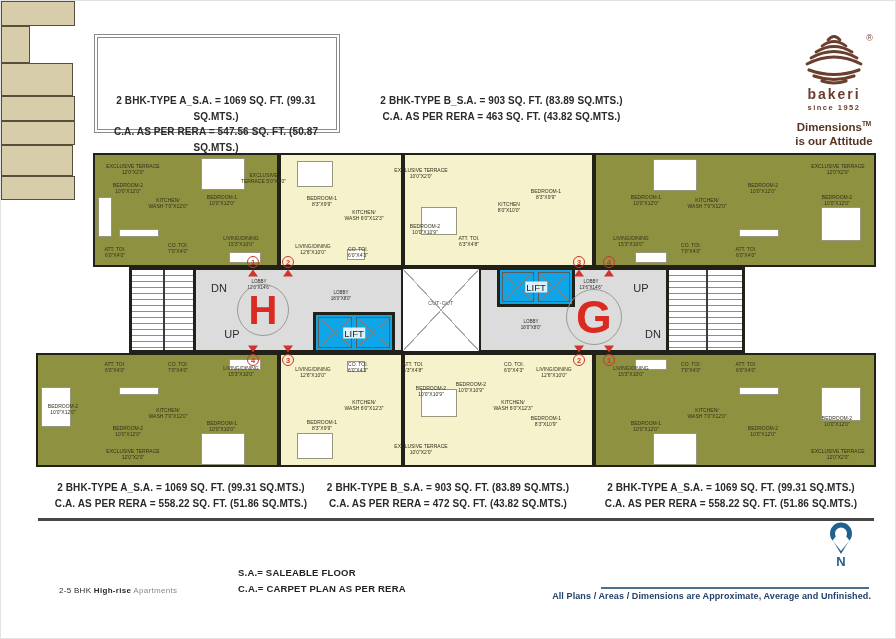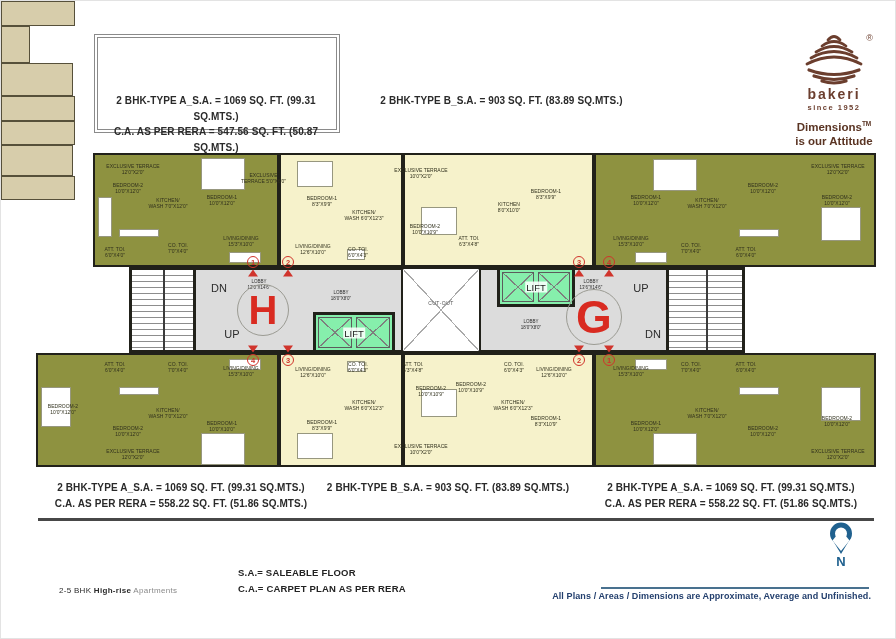--- a/index.html
+++ b/index.html
@@ -22,21 +22,21 @@
   .apt-cream{background:#f6f2cb;border:2px solid #21211a;}
   .lobby{background:#dcdcdc;border-top:3px solid #21211a;border-bottom:3px solid #21211a;}
   .stair{background:#ffffff;border:3px solid #21211a;box-sizing:border-box;
          background-image:repeating-linear-gradient(180deg,#ffffff 0,#ffffff 5px,#8d8d8d 5px,#8d8d8d 6px);}
   .stair-mid{position:absolute;left:50%;top:0;bottom:0;width:2px;background:#3c3c3c;}
   .terrace{background:#d7cdab;border:1.5px solid #56503a;box-sizing:border-box;}
   .cutout{position:absolute;background:#ffffff;border:2.5px solid #21211a;box-sizing:border-box;
     background-image:
       linear-gradient(to top right,transparent calc(50% - .6px),#a9a9a9 calc(50% - .6px),#a9a9a9 calc(50% + .6px),transparent calc(50% + .6px)),
       linear-gradient(to bottom right,transparent calc(50% - .6px),#a9a9a9 calc(50% - .6px),#a9a9a9 calc(50% + .6px),transparent calc(50% + .6px));}
-  .lift{position:absolute;background:#86efac;border:3px solid #21211a;box-sizing:border-box;display:flex;}
+  .lift{position:absolute;background:#0ea5e9;border:3px solid #21211a;box-sizing:border-box;display:flex;}
   .lift-box{flex:1;margin:2px;border:1px solid #5c5c5c;box-sizing:border-box;background-image:
       linear-gradient(to top right,transparent calc(50% - .6px),#7e7e7e calc(50% - .6px),#7e7e7e calc(50% + .6px),transparent calc(50% + .6px)),
       linear-gradient(to bottom right,transparent calc(50% - .6px),#7e7e7e calc(50% - .6px),#7e7e7e calc(50% + .6px),transparent calc(50% + .6px));}
   .lift-label{position:absolute;left:50%;top:50%;transform:translate(-50%,-50%);font-size:9.5px;color:#222;background:rgba(255,255,255,.85);padding:0 1px;}
   .furn{position:absolute;background:#fff;border:1px solid #97977f;box-sizing:border-box;}
   .room-label{position:absolute;transform:translate(-50%,-50%);text-align:center;font-size:5px;line-height:1.25;color:#31311d;white-space:nowrap;}
   .ptext{position:absolute;transform:translate(-50%,-50%);text-align:center;color:#2c2c2c;white-space:pre-line;line-height:1.3;}
   .big-circle{position:absolute;transform:translate(-50%,-50%);border:1.5px solid #9b9b93;border-radius:50%;
               display:flex;align-items:center;justify-content:center;color:#d92b21;font-weight:bold;}
   .marker{position:absolute;transform:translate(-50%,-50%);width:12px;height:12px;border:1.3px solid #d0342c;border-radius:50%;
@@ -61,20 +61,21 @@
 
 <div id="page">
 
   <div id="callout-box"></div>
   <div class="note" style="left:98px;top:92px;width:234px;">
     <div>2 BHK-TYPE A_S.A. = 1069 SQ. FT. (99.31 SQ.MTS.)</div>
     <div>C.A. AS PER RERA = 547.56 SQ. FT. (50.87 SQ.MTS.)</div>
   </div>
   <div class="note" style="left:358px;top:92px;width:285px;">
     <div>2 BHK-TYPE B_S.A. = 903 SQ. FT. (83.89 SQ.MTS.)</div>
+    <div>C.A. AS PER RERA = 463 SQ. FT. (43.82 SQ.MTS.)</div>
   </div>
 
   <div id="brand">
     <span class="reg">®</span>
     <svg width="66" height="54" viewBox="0 0 66 54" style="display:block;margin:0 auto;">
       <g stroke="#6b3e2e" fill="none" stroke-width="2.8" stroke-linecap="round">
         <path d="M27 9 Q33 2 39 9"></path>
         <path d="M21 15 Q33 6 45 15"></path>
         <path d="M15 21 Q33 10 51 21"></path>
         <path d="M10 27 Q33 14 56 27"></path>
@@ -396,20 +397,21 @@
       <div class="big-circle" style="left: 262px; top: 309px; width: 50px; height: 50px; font-size: 40px;">H</div>
       <div class="big-circle" style="left: 593px; top: 316px; width: 54px; height: 54px; font-size: 46px;">G</div>
     </div>
 
   <div class="note" style="left:44px;top:479px;width:272px;">
     <div>2 BHK-TYPE A_S.A. = 1069 SQ. FT. (99.31 SQ.MTS.)</div>
     <div>C.A. AS PER RERA = 558.22 SQ. FT. (51.86 SQ.MTS.)</div>
   </div>
   <div class="note" style="left:322px;top:479px;width:250px;">
     <div>2 BHK-TYPE B_S.A. = 903 SQ. FT. (83.89 SQ.MTS.)</div>
+    <div>C.A. AS PER RERA = 472 SQ. FT. (43.82 SQ.MTS.)</div>
   </div>
   <div class="note" style="left:590px;top:479px;width:280px;">
     <div>2 BHK-TYPE A_S.A. = 1069 SQ. FT. (99.31 SQ.MTS.)</div>
     <div>C.A. AS PER RERA = 558.22 SQ. FT. (51.86 SQ.MTS.)</div>
   </div>
 
   <div id="divider"></div>
   <div id="dev-sub">
     <span>2-5 BHK </span><b>High-rise</b><span class="lt"> Apartments</span>
   </div>

